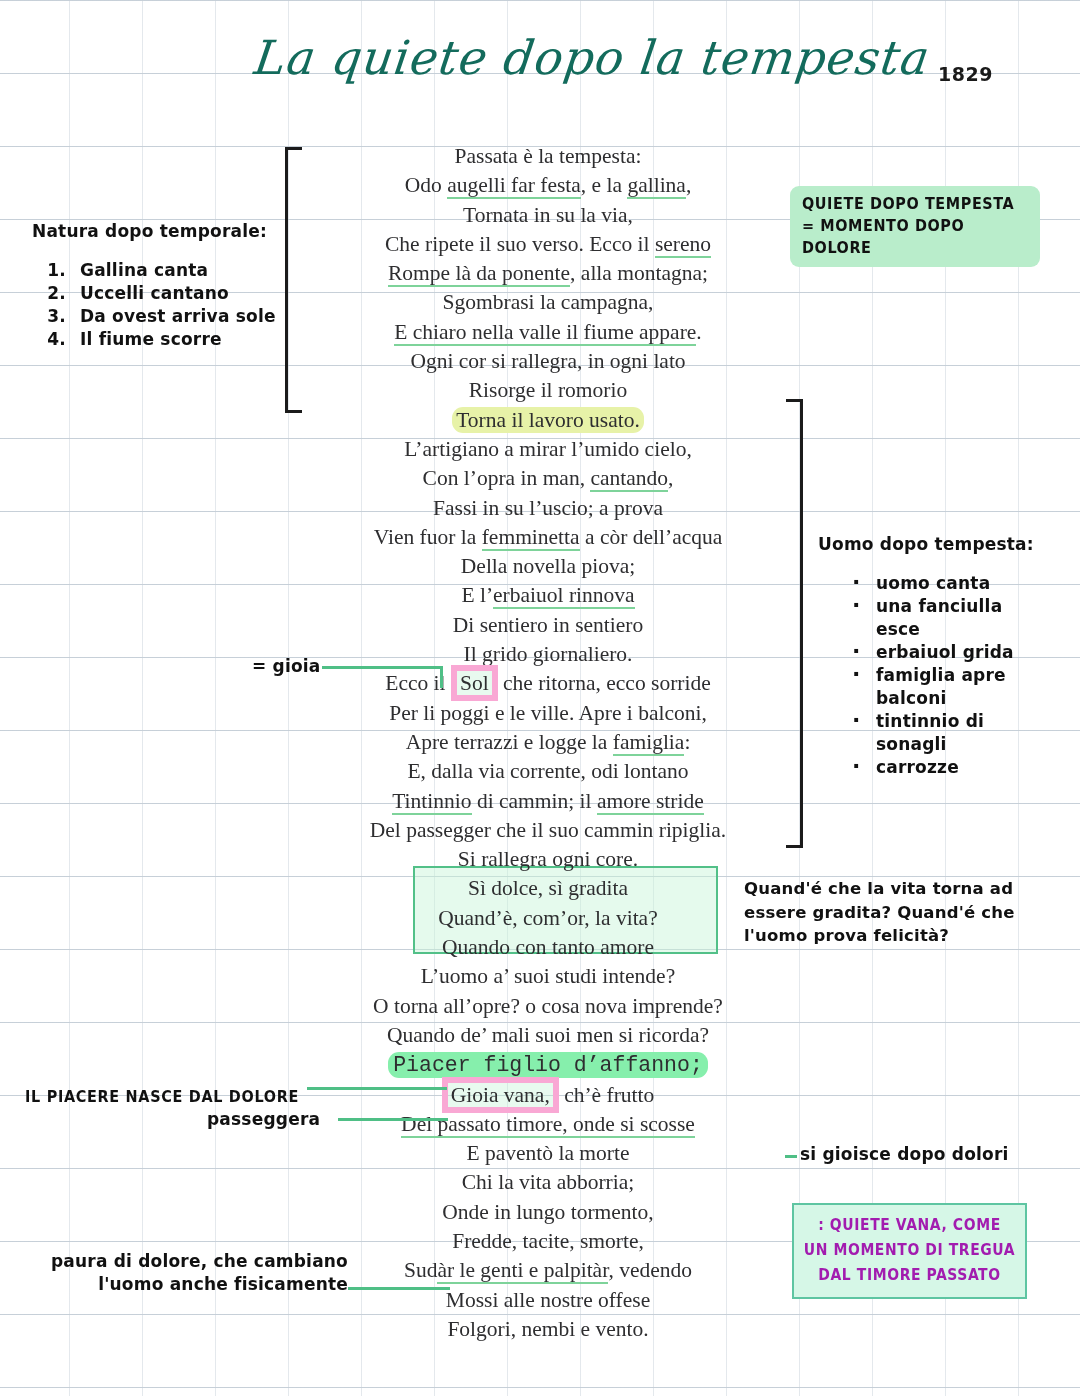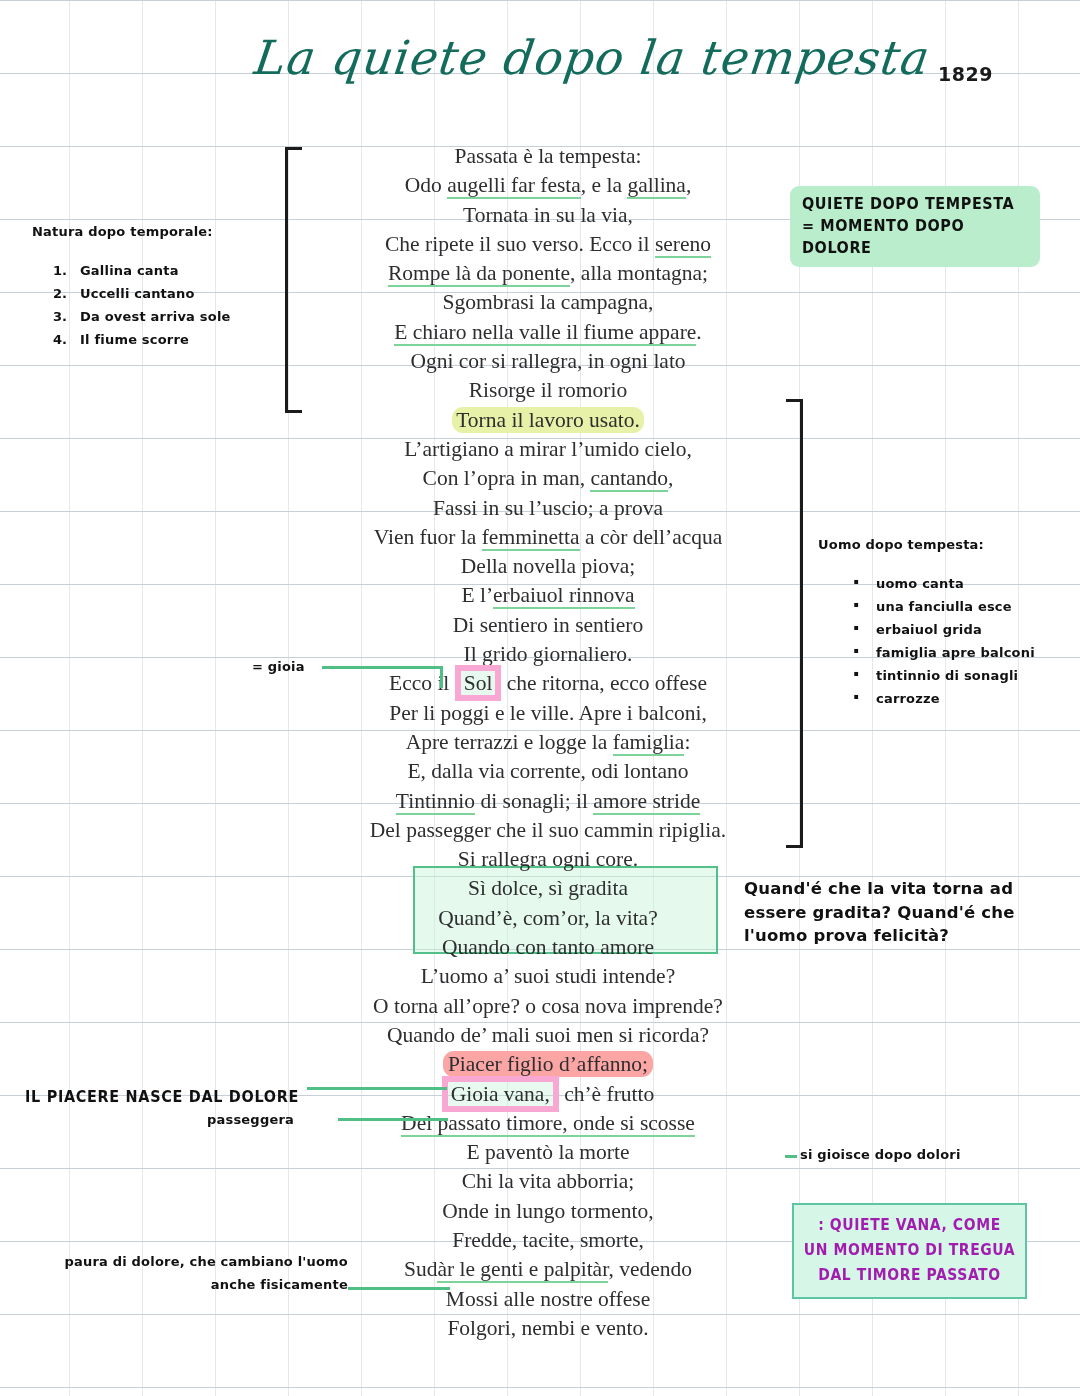--- a/index.html
+++ b/index.html
@@ -56,21 +56,21 @@
     position:absolute; left:318px; top:142px; width:460px;
     text-align:center;
     font-family:"Liberation Serif", serif;
     font-size:21.5px;
     line-height:29.3px;
     color:#2e2e30;
   }
   #poem .ln { white-space:nowrap; }
   .u { border-bottom:2px solid #7ed39a; padding-bottom:0px; }
   .hl-yellow { background:#e7f2a8; padding:1px 4px; border-radius:11px; }
-  .hl-green  { background:#fca5a5; padding:1px 5px; border-radius:11px; }
+  .hl-green  { background:#86efac; padding:1px 5px; border-radius:11px;font-family:Liberation Mono, monospace; }
   .boxed {
     border:6px solid #f9a8d4; background:rgba(190,240,210,0.35);
     padding:0 3px;
   }
 
   
   #stanza-box {
     position:absolute; left:413px; top:866px; width:305px; height:88px;
     border:2px solid #52c088; background:rgba(198,243,216,0.45);
     z-index:1;
@@ -86,21 +86,21 @@
   .bracket.left  { border-left:3px solid #1b1b1b; }
   .bracket.right { border-right:3px solid #1b1b1b; }
   #bracket-nature { left:285px; top:147px; width:17px; height:266px; }
   #bracket-uomo   { left:786px; top:399px; width:17px; height:449px; }
 
   
   .anno {
     position:absolute;
     font-family:"DejaVu Sans", sans-serif;
     color:#111;
-    font-size:13px;
+    font-size:17px;
     line-height:23px;
     letter-spacing:0.2px;
   }
   .anno-title { font-weight:bold; }
   .anno ol, .anno ul { margin:16px; padding-left:26px; }
   .anno li { margin:0; padding:0; }
 
   #anno-natura { left:32px; top:220px; width:260px; font-weight:bold; }
   #anno-natura ol { padding-left:24px; }
   #anno-natura ol li { padding-left:8px; }
@@ -175,25 +175,25 @@
     <div class="ln"><span>Risorge il romorio</span></div>
     <div class="ln"><span class="hl-yellow">Torna il lavoro usato.</span></div>
     <div class="ln"><span>L’artigiano a mirar l’umido cielo,</span></div>
     <div class="ln"><span>Con l’opra in man, </span><span class="u">cantando</span><span>,</span></div>
     <div class="ln"><span>Fassi in su l’uscio; a prova</span></div>
     <div class="ln"><span>Vien fuor la </span><span class="u">femminetta</span><span> a còr dell’acqua</span></div>
     <div class="ln"><span>Della novella piova;</span></div>
     <div class="ln"><span>E l’</span><span class="u">erbaiuol rinnova</span></div>
     <div class="ln"><span>Di sentiero in sentiero</span></div>
     <div class="ln"><span>Il grido giornaliero.</span></div>
-    <div class="ln"><span>Ecco il </span><span class="boxed">Sol</span><span> che ritorna, ecco offese</span></div>
+    <div class="ln"><span>Ecco il </span><span class="boxed">Sol</span><span> che ritorna, ecco sorride</span></div>
     <div class="ln"><span>Per li poggi e le ville. Apre i balconi,</span></div>
     <div class="ln"><span>Apre terrazzi e logge la </span><span class="u">famiglia</span><span>:</span></div>
     <div class="ln"><span>E, dalla via corrente, odi lontano</span></div>
-    <div class="ln"><span class="u">Tintinnio</span><span> di sonagli; il </span><span class="u">amore stride</span></div>
+    <div class="ln"><span class="u">Tintinnio</span><span> di cammin; il </span><span class="u">amore stride</span></div>
     <div class="ln"><span>Del passegger che il suo cammin ripiglia.</span></div>
     <div class="ln"><span>Si rallegra ogni core.</span></div>
     <div class="ln"><span>Sì dolce, sì gradita</span></div>
     <div class="ln"><span>Quand’è, com’or, la vita?</span></div>
     <div class="ln"><span>Quando con tanto amore</span></div>
     <div class="ln"><span>L’uomo a’ suoi studi intende?</span></div>
     <div class="ln"><span>O torna all’opre? o cosa nova imprende?</span></div>
     <div class="ln"><span>Quando de’ mali suoi men si ricorda?</span></div>
     <div class="ln"><span class="hl-green">Piacer figlio d’affanno;</span></div>
     <div class="ln"><span class="boxed">Gioia vana,</span><span> ch’è frutto</span></div>

